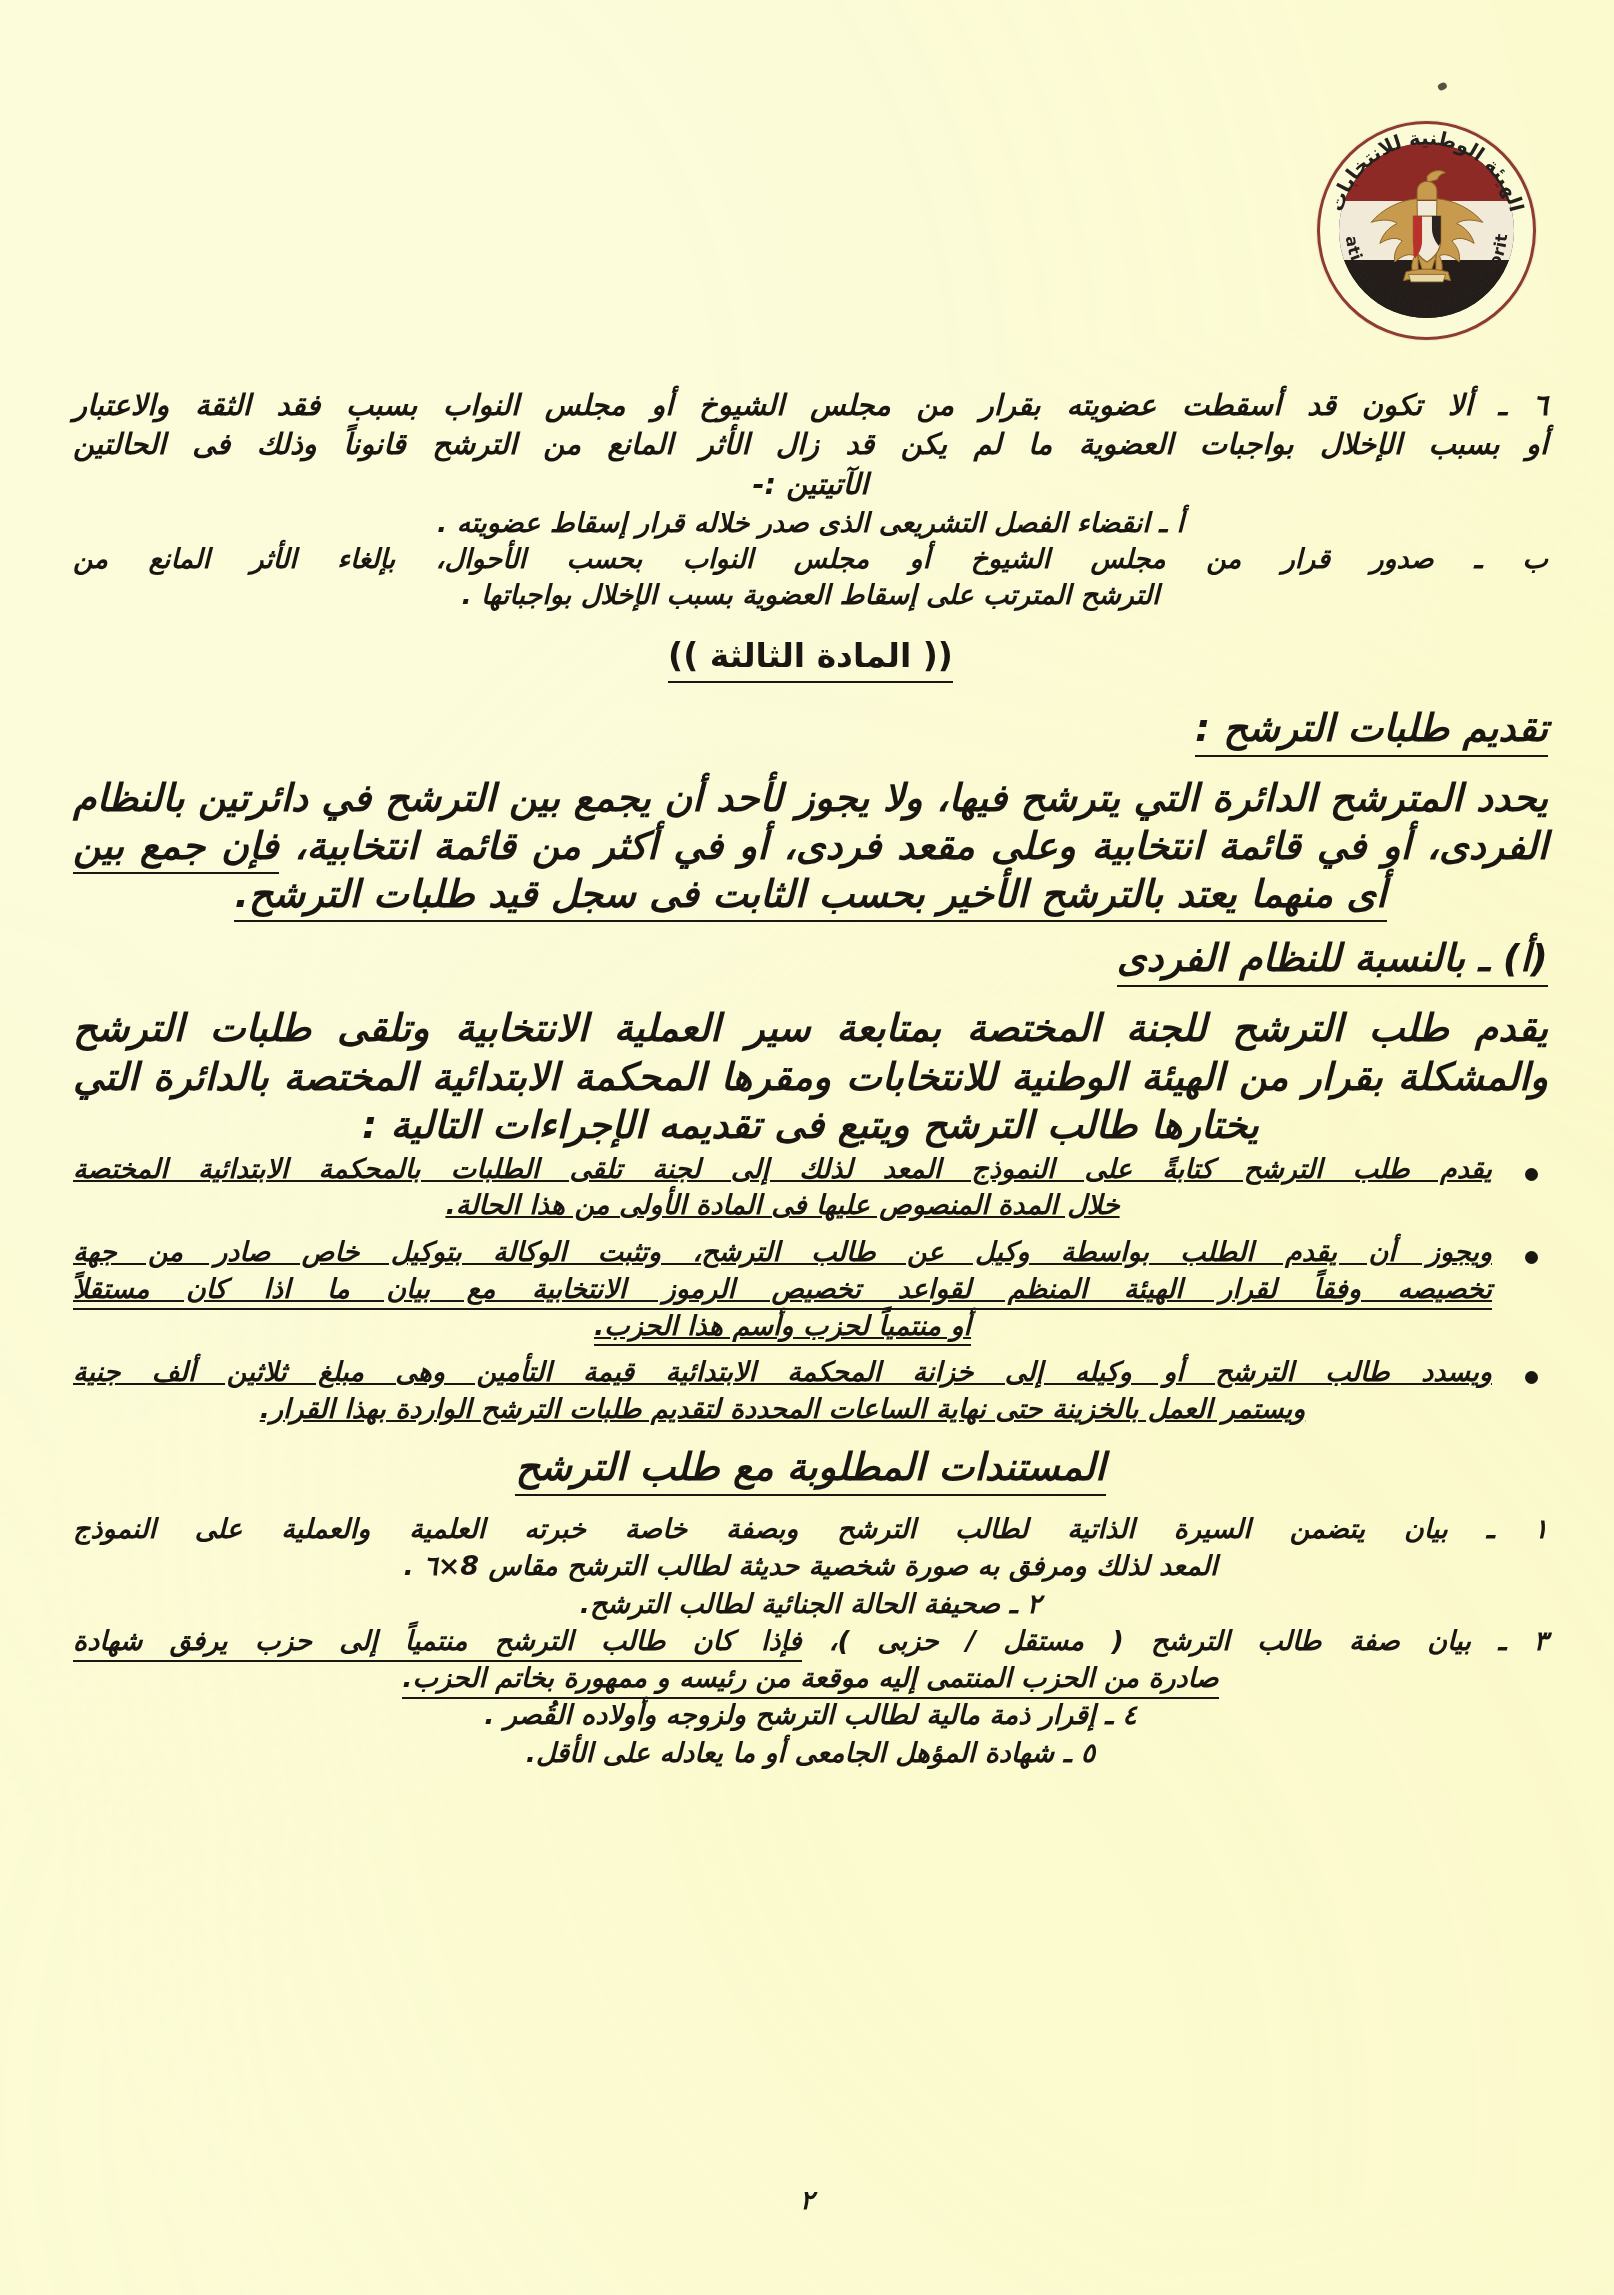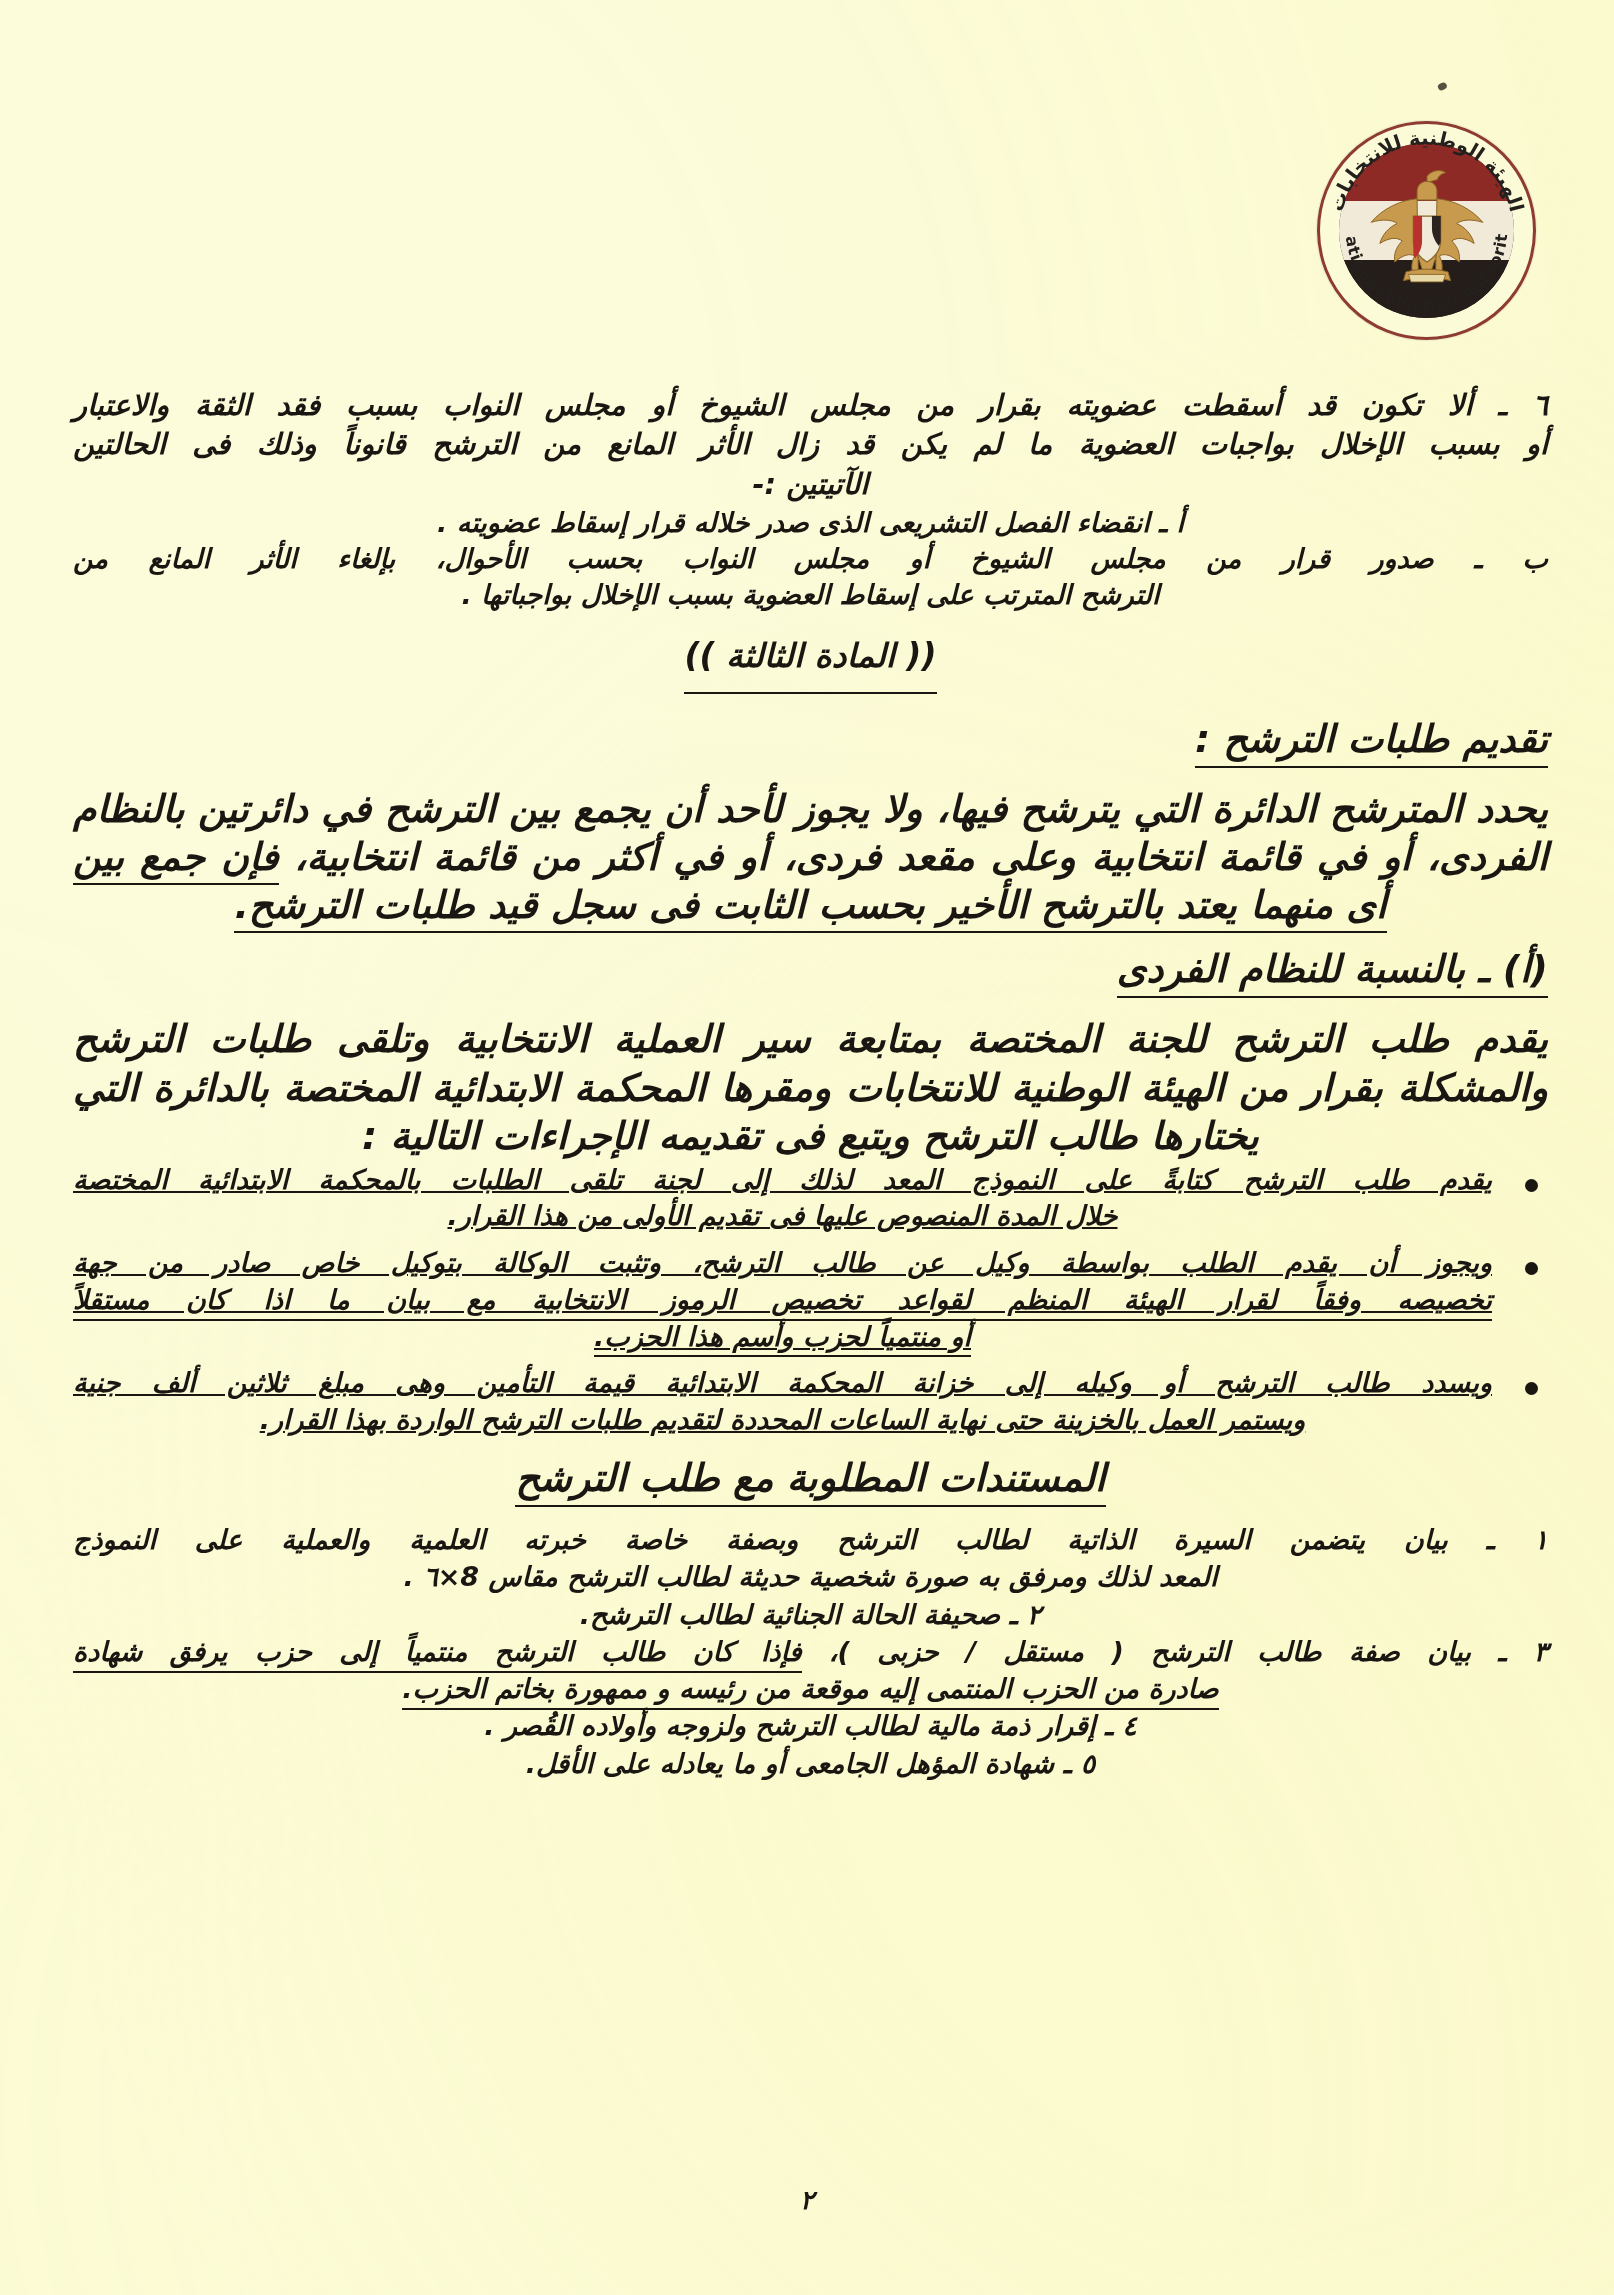--- a/index.html
+++ b/index.html
@@ -148,23 +148,22 @@
   
   .article-head {
     text-align: center;
     margin-top: 31px;
     margin-bottom: 6.5px;
   }
   .article-head .txt {
     display: inline-block;
     font-size: 33px;
     font-weight: 700;
-    font-style: italic;
     border-bottom: 2.6px double #1a1713;
-    padding-bottom: 18px;
+    padding-bottom: 7px;
     line-height: 1.05;
   }
 
   
   .sec-head {
     text-align: right;
     margin-top: 26px;
     margin-bottom: 5.2px;
   }
   .sec-head .txt {
@@ -316,21 +315,21 @@
       <div class="ln">يقدم طلب الترشح للجنة المختصة بمتابعة سير العملية الانتخابية وتلقى طلبات الترشح</div>
       <div class="ln">والمشكلة بقرار من الهيئة الوطنية للانتخابات ومقرها المحكمة الابتدائية المختصة بالدائرة التي</div>
       <div class="ln last">يختارها طالب الترشح ويتبع فى تقديمه الإجراءات التالية :</div>
     </div>
 
     <div class="bullets">
 
       <div class="bullet-item">
         <span class="dot"></span>
         <div class="ln">يقدم طلب الترشح  كتابةً على النموذج المعد لذلك إلى لجنة تلقى الطلبات بالمحكمة الابتدائية المختصة</div>
-        <div class="ln center">خلال المدة المنصوص  عليها فى تقديم الأولى من هذا القرار.</div>
+        <div class="ln center">خلال المدة المنصوص  عليها فى المادة الأولى من هذا الحالة.</div>
       </div>
 
       <div class="bullet-item">
         <span class="dot"></span>
         <div class="ln">ويجوز أن يقدم الطلب بواسطة وكيل عن طالب الترشح، وتثبت الوكالة بتوكيل خاص صادر من جهة</div>
         <div class="ln"><u class="ul">تخصيصه وفقاً لقرار الهيئة المنظم لقواعد تخصيص الرموز الانتخابية مع بيان ما اذا كان مستقلاً</u></div>
         <div class="ln center"><u class="ul">أو منتمياً لحزب وأسم هذا الحزب.</u></div>
       </div>
 
       <div class="bullet-item">

